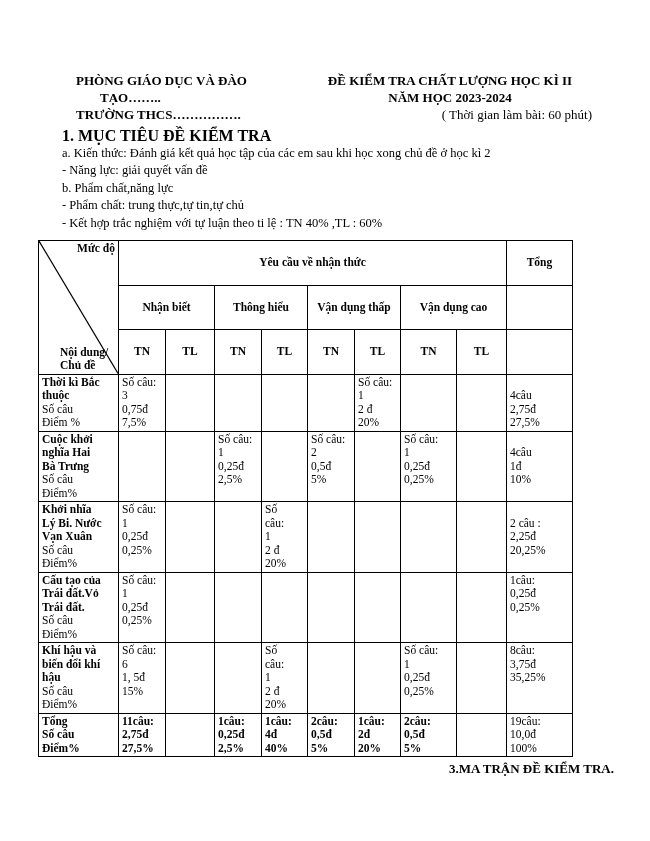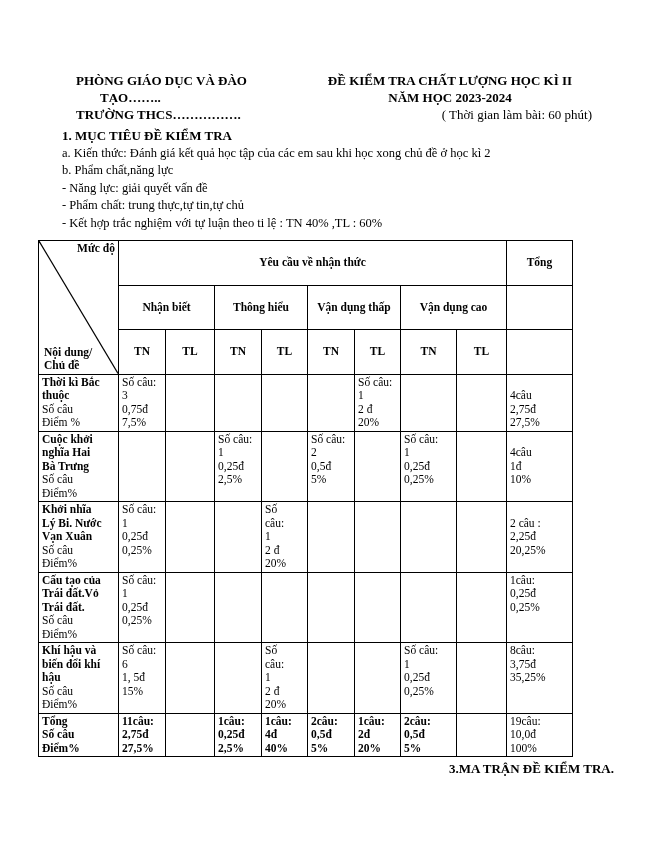--- a/index.html
+++ b/index.html
@@ -13,21 +13,21 @@
 
   
   .head{display:flex;align-items:flex-start;}
   .head-left{width:200px;margin-left:40px;font-weight:bold;font-size:13px;line-height:17px;}
   .head-left .l2{padding-left:24px;}
   .head-right{flex:1;text-align:center;font-weight:bold;font-size:13px;line-height:17px;margin-left:10px;}
   .head-right .l4{font-weight:normal;text-align:right;padding-right:22px;}
 
   
   .sections{margin:4px 0 0 26px;font-size:12.5px;line-height:17.5px;}
-  .sec-title{font-weight:bold;font-size:13px;}
+  .sec-title{font-weight:bold;font-size:16px;}
   .sec3{margin:4px 0 0 40px;font-weight:bold;font-size:13px;text-align:right;}
 
   
   table.matrix{
     border-collapse:collapse;table-layout:fixed;
     margin:8px 0 0 2px;
     font-size:11.5px;line-height:13.5px;
   }
   .matrix th,.matrix td{
     border:1px solid #000;
@@ -39,21 +39,21 @@
   .pre{white-space:pre-line;}
   .topic{font-weight:bold;white-space:pre-line;}
   .topic-sub{font-weight:normal;white-space:pre-line;}
   .row-total td{font-weight:bold;}
   td.total-col{font-weight:normal;}
 
   
   th.corner{position:relative;padding:4px;text-align:left;font-weight:bold;}
   .corner-svg{position:absolute;left:0;top:0;width:100%;height:100%;}
   .corner-top{position:absolute;top:1px;right:3px;}
-  .corner-bottom{position:absolute;bottom:1px;left:5px;white-space:pre-line;text-align:left;}
+  .corner-bottom{position:absolute;bottom:1px;left:21px;white-space:pre-line;text-align:left;}
 
   .c0{width:80px;}
   .c1{width:47px;}.c2{width:49px;}.c3{width:47px;}.c4{width:46px;}
   .c5{width:47px;}.c6{width:46px;}.c7{width:56px;}.c8{width:50px;}
   .c9{width:66px;}
 </style>
 </head>
 <body>
 
 <div class="page">
@@ -67,22 +67,22 @@
     <div class="head-right">
       <div class="l1">ĐỀ KIỂM TRA CHẤT LƯỢNG HỌC KÌ II</div>
       <div class="l2">NĂM HỌC 2023-2024</div>
       <div class="l4">( Thời gian làm bài: 60 phút)</div>
     </div>
   </div>
 
   <div class="sections">
     <div class="sec-title">1. MỤC TIÊU ĐỀ KIỂM TRA</div>
     <div>a. Kiến thức: Đánh giá kết quả học tập của các em sau khi học xong chủ đề ở học kì 2</div>
+    <div>- Năng lực: giải quyết vấn đề</div>
     <div>b. Phẩm chất,năng lực</div>
-    <div>- Năng lực: giải quyết vấn đề</div>
     <div>- Phẩm chất: trung thực,tự tin,tự chủ</div>
     <div>- Kết hợp trắc nghiệm với tự luận theo ti lệ : TN 40% ,TL : 60%</div>
   </div>
 
   <table class="matrix">
     <colgroup>
       <col class="c0">
         <col class="c1">
         <col class="c2">
         <col class="c3">

